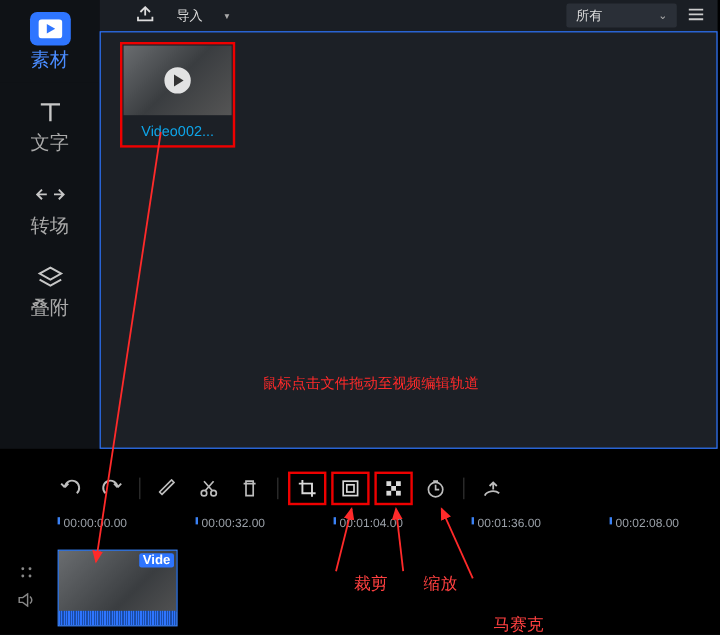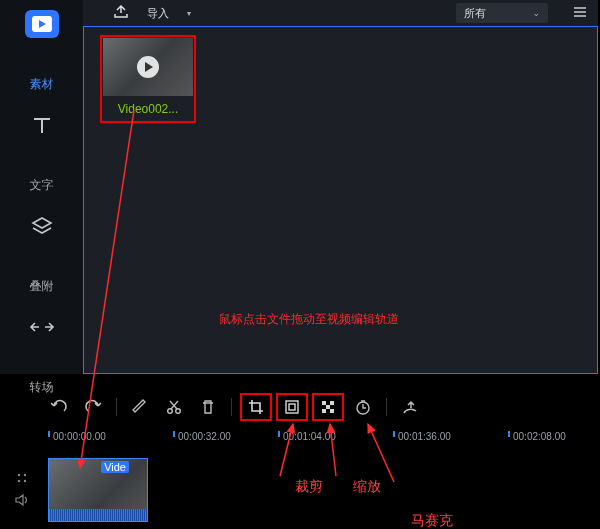--- a/index.html
+++ b/index.html
@@ -19,21 +19,21 @@
     background: #1a1e24;
   }
   .topbar .import {
     display: flex; align-items: center; gap: 18px;
     margin-left: 30px;
     color: #ddd;
     cursor: pointer;
     text-align: right;
   }
   .topbar .right {
-    margin-left: auto; display: flex; align-items: center; gap: 24px;
+    margin-left: auto; display: flex; align-items: center; gap: 8px;
     margin-right: 10px;
   }
   .dropdown {
     background: #2a2f37; color: #ddd;
     border: none;
     width: 92px; height: 20px;
     display: flex; align-items: center;
     padding: 0 8px; border-radius: 2px;
     cursor: pointer;
   }
@@ -47,21 +47,21 @@
   }
   .side-item {
     width: 100%; padding: 10px 0 8px 0;
     display: flex; flex-direction: column; align-items: center; gap: 2px;
     cursor: pointer;
     color: #aaa;
   }
   .side-item.active { background: #0f1216; color: #4a8cff; }
   .side-item.active .icon-box { background: #2e75ff; border-radius: 6px; }
   .icon-box { width: 34px; height: 28px; display:flex; align-items:center; justify-content:center;}
-  .side-item .lbl { font-size: 12px; margin-top: 36px; }
+  .side-item .lbl { font-size: 16px; }
 
   .panel {
     position: absolute;
     left: 83px; top: 26px;
     width: 515px; height: 348px;
     background: #1c2026;
     border: 1px solid #2e75ff;
   }
   .thumb-wrap {
     position: absolute;
@@ -82,21 +82,21 @@
     display:flex; align-items:center; justify-content:center;
   }
   .thumb .playcirc::after {
     content:""; display:block;
     border-left: 8px solid #333;
     border-top: 5px solid transparent;
     border-bottom: 5px solid transparent;
     margin-left:2px;
   }
   .thumb-name {
-    text-align:center; color:#84cc16; font-size:12px;
+    text-align:center; color:#0ea5e9; font-size:12px;
     padding: 6px 0 4px 0;
     background:#1c2026;
     white-space: nowrap; overflow: hidden; text-overflow: ellipsis;
   }
 
   .annot-main {
     position:absolute; left: 135px; top: 284px;
     color: #ff2a2a; font-size: 12px;
   }
 
@@ -137,23 +137,23 @@
   }
   .clip {
     position:absolute; left:48px; top:8px; width:100px; height:64px;
     background: linear-gradient(0deg,#2e75ff 0%, #2e75ff 18%, rgba(0,0,0,0) 18%),
                 linear-gradient(135deg,#6a6d70 0%, #3a3d40 60%, #555 100%);
     border:1px solid #3b86ff;
     cursor:pointer;
     overflow:hidden;
   }
   .clip .label {
-    position:absolute; right:18px; top:2px;
+    position:absolute; right:2px; top:2px;
     background:#2e75ff; color:#fff; font-size:11px;
-    padding:0 3px; border-radius:2px;
+    padding:0 3px; border-radius:2px;font-weight:bold;
   }
   .clip .wave {
     position:absolute; left:0; bottom:0; width:100%; height:12px;
     background: repeating-linear-gradient(90deg,#2e75ff 0 1px,#1b4da8 1px 2px);
   }
 
   .ann-label { position:absolute; color:#ff4040; font-size:14px;margin-left:33px; }
 
   svg.anno { position:absolute; left:0; top:0; pointer-events:none; }
 </style>
@@ -173,35 +173,35 @@
   <div class="side-item">
     <span class="icon-box">
       <svg width="22" height="20">
           <path d="M3 4 H19 M11 4 V18" stroke="#c7c7c7" stroke-width="2" fill="none"></path>
         </svg>
     </span>
     <span class="lbl">文字</span>
   </div>
   <div class="side-item">
     <span class="icon-box">
+      <svg width="26" height="16">
+          <path d="M2 8 H10 M6 4 L2 8 L6 12" stroke="#c7c7c7" stroke-width="1.6" fill="none"></path>
+          <path d="M16 8 H24 M20 4 L24 8 L20 12" stroke="#c7c7c7" stroke-width="1.6" fill="none"></path>
+        </svg>
+    </span>
+    <span class="lbl">转场</span>
+  </div>
+  <div class="side-item">
+    <span class="icon-box">
       <svg width="22" height="20">
           <polygon points="11,2 20,7 11,12 2,7" fill="none" stroke="#c7c7c7" stroke-width="1.6"></polygon>
           <polyline points="2,12 11,17 20,12" fill="none" stroke="#c7c7c7" stroke-width="1.6"></polyline>
         </svg>
     </span>
     <span class="lbl">叠附</span>
-  </div>
-  <div class="side-item">
-    <span class="icon-box">
-      <svg width="26" height="16">
-          <path d="M2 8 H10 M6 4 L2 8 L6 12" stroke="#c7c7c7" stroke-width="1.6" fill="none"></path>
-          <path d="M16 8 H24 M20 4 L24 8 L20 12" stroke="#c7c7c7" stroke-width="1.6" fill="none"></path>
-        </svg>
-    </span>
-    <span class="lbl">转场</span>
   </div>
 </div>
 
 <div class="topbar">
   <div class="import">
     <span>
       <svg width="16" height="14">
           <path d="M8 1 V8 M4 5 L8 1 L12 5" stroke="#ddd" stroke-width="1.5" fill="none"></path>
           <path d="M2 9 V12 H14 V9" stroke="#ddd" stroke-width="1.5" fill="none"></path>
         </svg>
@@ -292,21 +292,21 @@
   <div class="tsep"></div>
   <div class="tbtn">
     <svg width="18" height="16">
         <path d="M3 14 A7 5 0 0 1 15 12 M10 3 V9 M7 6 L10 3 L13 6" stroke="#bdbdbd" stroke-width="1.5" fill="none"></path>
       </svg>
   </div>
 </div>
 
 <div class="ruler">
   <span class="tick" style="left:48px">00:00:00.00</span>
-  <span class="tick" style="left:173px">00:00:32.00</span>
+  <span class="tick" style="left:163px">00:00:32.00</span>
   <span class="tick" style="left:278px">00:01:04.00</span>
   <span class="tick" style="left:393px">00:01:36.00</span>
   <span class="tick" style="left:508px">00:02:08.00</span>
 </div>
 
 <div class="track">
   <div class="track-head">
     <span><svg width="12" height="12">
           <circle cx="3" cy="3" r="1.2" fill="#888"></circle>
           <circle cx="9" cy="3" r="1.2" fill="#888"></circle>

